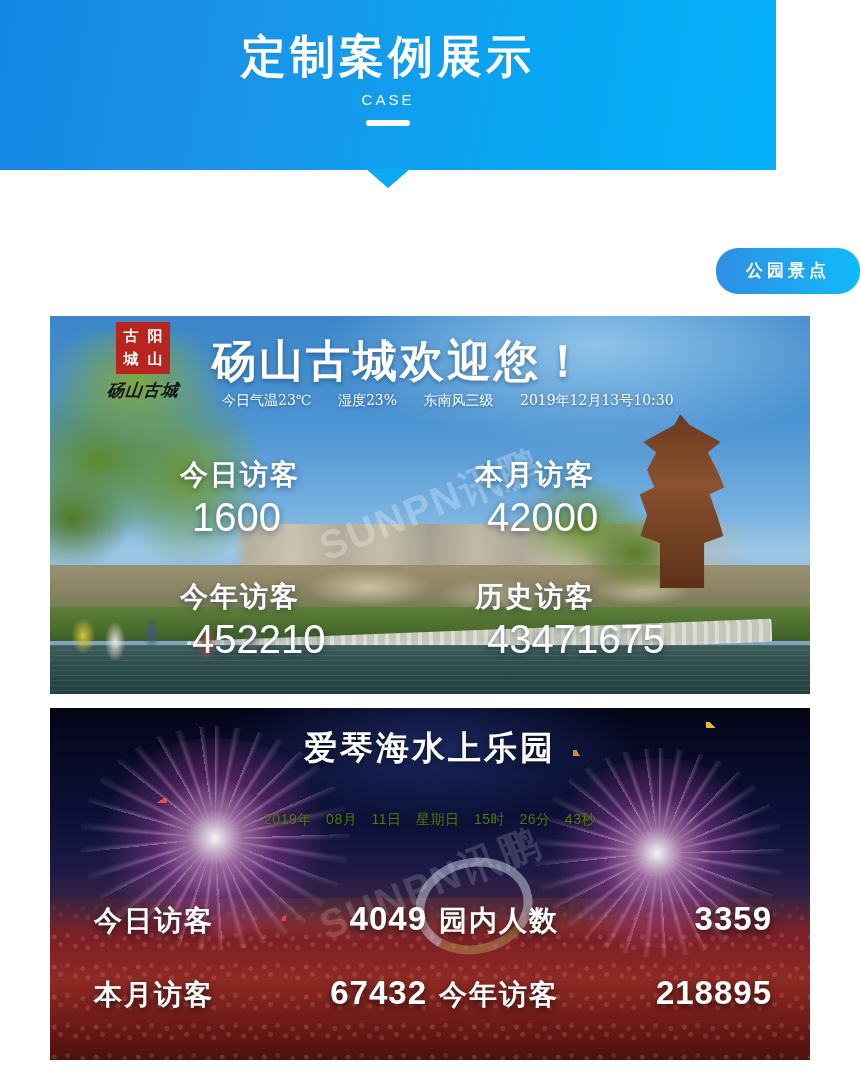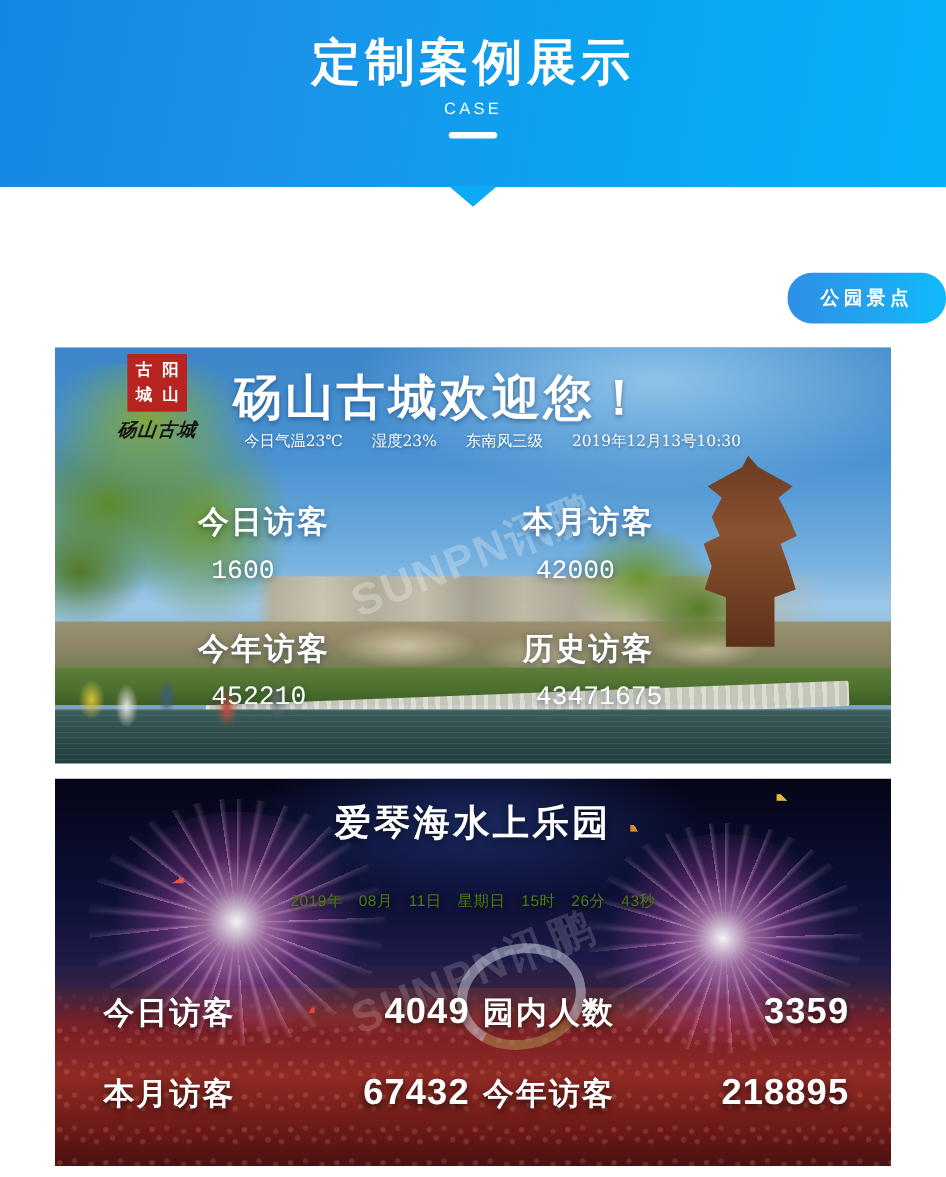--- a/index.html
+++ b/index.html
@@ -7,21 +7,21 @@
     width: 860px;
     height: 1070px;
     background: #ffffff;
     font-family: "Liberation Sans", "DejaVu Sans", sans-serif;
     overflow: hidden;
   }
 
   
   .header {
     position: relative;
-    width: 860px;
+    width: 776px;
     height: 170px;
     background: linear-gradient(100deg, #1487e2 0%, #1b93e8 30%, #09a6f2 68%, #05b1f8 100%);
     display: flex;
     flex-direction: column;
     align-items: center;
     justify-content: flex-start;
   }
   .header-title {
     margin-top: 34px;
     font-size: 45px;
@@ -228,22 +228,22 @@
     grid-template-columns: 1fr 1fr;
     row-gap: 38px;
     padding: 0 40px 0 130px;
   }
   .pstat { color: #ffffff; text-shadow: 0 2px 6px rgba(0,30,60,.5); }
   .pstat-label {
     font-family: "DejaVu Serif", "Liberation Serif", serif;
     font-size: 28px; font-weight: 700; letter-spacing: 2px;
   }
   .pstat-value {
-    font-family: Liberation Mono, monospace;
-    font-size: 24px; font-weight: 400; margin-top: 12px; padding-left: 12px;
+    font-family: Liberation Sans, sans-serif;
+    font-size: 40px; font-weight: 400; margin-top: 1px; padding-left: 12px;
   }
 
   
   .card-aegean { height: 352px; background: #0a0a24; }
   .aeg-bg {
     position: absolute; inset: 0;
     background:
       radial-gradient(ellipse 40% 30% at 50% 12%, #1b2a63 0%, rgba(27,42,99,0) 70%),
       linear-gradient(180deg, #050518 0%, #0c1036 30%, #241d4d 52%, #4a2348 66%, #6d2230 80%, #52121b 100%);
   }

